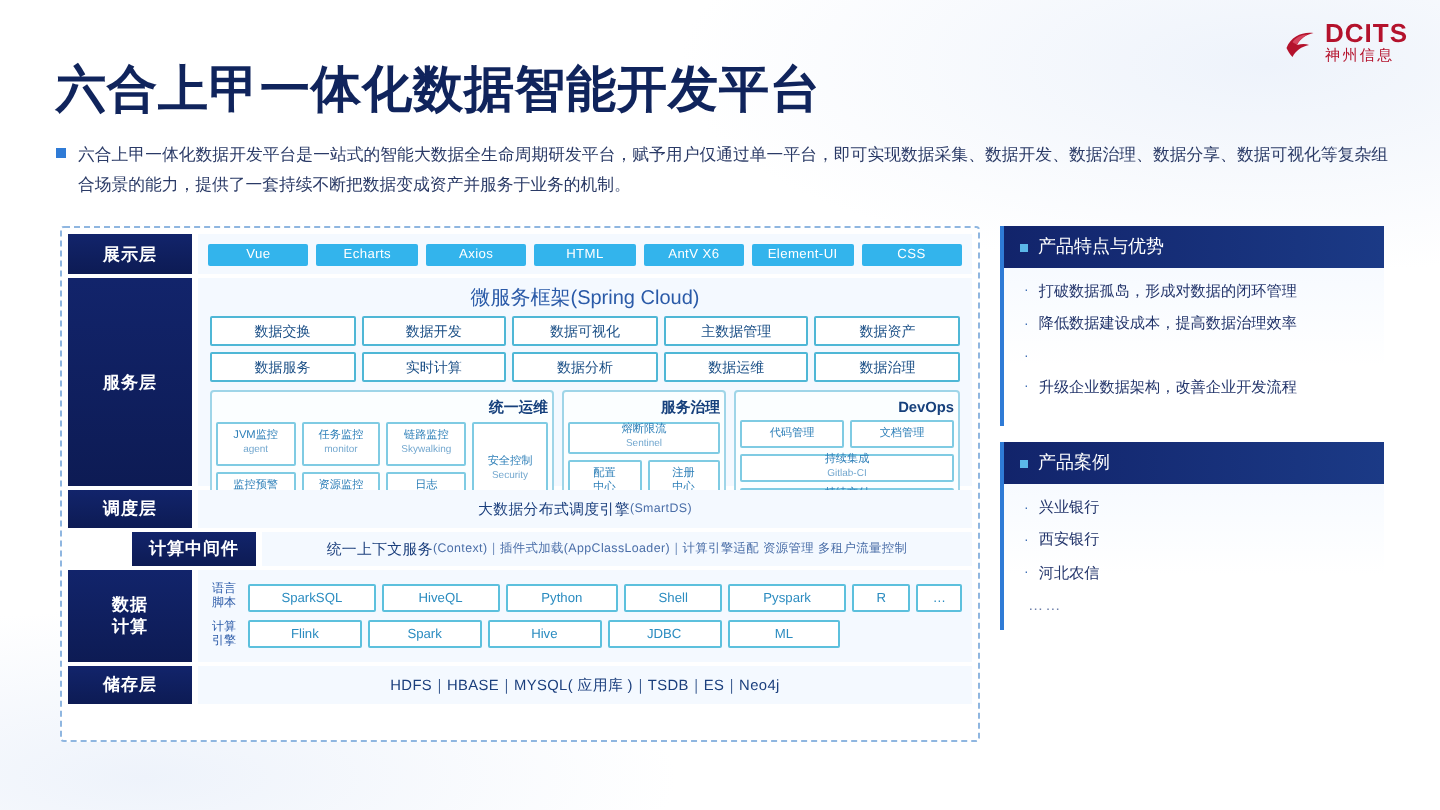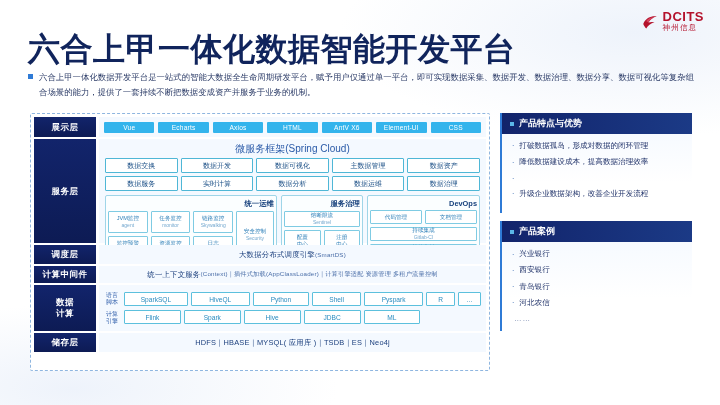--- a/index.html
+++ b/index.html
@@ -26,21 +26,21 @@
   .logo-mark{width:18px;height:18px;flex:0 0 18px;}
   .logo-text{display:flex;flex-direction:column;line-height:1;}
   .logo-en{
     font-size:13px;font-weight:bold;color:#b4122c;letter-spacing:.5px;
     font-family:"Liberation Sans",sans-serif;
   }
   .logo-cn{font-size:7.5px;color:#b4122c;letter-spacing:1.2px;margin-top:1px;}
 
   h1.page-title{
     position:absolute;left:28px;top:28px;margin:0;
-    font-size:32px;font-weight:bold;letter-spacing:.5px;
+    font-size:25px;font-weight:bold;letter-spacing:.5px;
     color:#10245c;
   }
   .intro{
     position:absolute;left:28px;top:70px;width:666px;
     display:flex;gap:6px;align-items:flex-start;
   }
   .intro .sq{
     width:5px;height:5px;background:#2f7bd6;margin-top:4px;flex:0 0 5px;
   }
   .intro p{
@@ -115,21 +115,21 @@
   .cell-tall{flex:0 0 36px;}
   .gov-top{height:14px;margin-bottom:3px;}
   .gov-bot{display:flex;gap:3px;flex:1 1 auto;}
   .gov-bot .cell{flex:1 1 0;}
   .dev-top{display:flex;gap:3px;height:14px;}
   .dev-top .cell{flex:1 1 0;}
   .dev-row{height:12px;margin-top:3px;}
 
   
   .row-sched{height:19px;}
-  .row-mid{height:17px;}
+  .row-mid{height:17px;margin-left:32px;}
   .row-store{height:19px;}
   .centerline{
     flex:1 1 auto;display:flex;align-items:center;justify-content:center;
     font-size:7.4px;color:#1b3f7d;letter-spacing:.2px;
   }
   .centerline .small{font-size:6.2px;color:#4a6ea8;}
 
   
   .row-compute{height:46px;}
   .comp-wrap{display:flex;height:100%;align-items:center;padding:0 5px;gap:4px;}
@@ -153,21 +153,21 @@
     position:absolute;left:500px;top:113px;width:192px;height:258px;
     display:flex;flex-direction:column;gap:8px;
   }
   .card{
     background:linear-gradient(180deg,#f3f8ff 0%,#ffffff 70%);
     border-left:2px solid #2f7bd6;
     padding:0 0 6px 0;
   }
   .card-h{
     background:linear-gradient(90deg,#12246b 0%,#1b3a86 100%);
-    color:#fff;font-size:9px;font-weight:bold;
+    color:#fff;font-size:9px;font-weight:normal;
     padding:4px 8px;display:flex;align-items:center;gap:5px;
   }
   .card-h .sq{width:4px;height:4px;background:#5bb7e8;flex:0 0 4px;}
   .card-b{padding:7px 10px 2px;}
   .li{
     display:flex;gap:5px;align-items:center;margin-bottom:6px;
     font-size:7.6px;color:#23356b;line-height:1.35;
   }
   .li .dot{color:#3f6fb5;font-size:7px;line-height:1.35;flex:0 0 auto;}
   .ellip{font-size:7.6px;color:#6b7ea8;padding-left:2px;letter-spacing:1px;}
@@ -424,24 +424,20 @@
         <div class="li">
           <span class="dot">·</span>
           <span>兴业银行</span>
         </div>
         <div class="li">
           <span class="dot">·</span>
           <span>西安银行</span>
         </div>
         <div class="li">
           <span class="dot">·</span>
-          <span>青岛银行</span>
-        </div>
-        <div class="li">
-          <span class="dot">·</span>
           <span>河北农信</span>
         </div>
         <div class="ellip">……</div>
       </div>
     </div>
 
   </div>
 
 </div>
 

